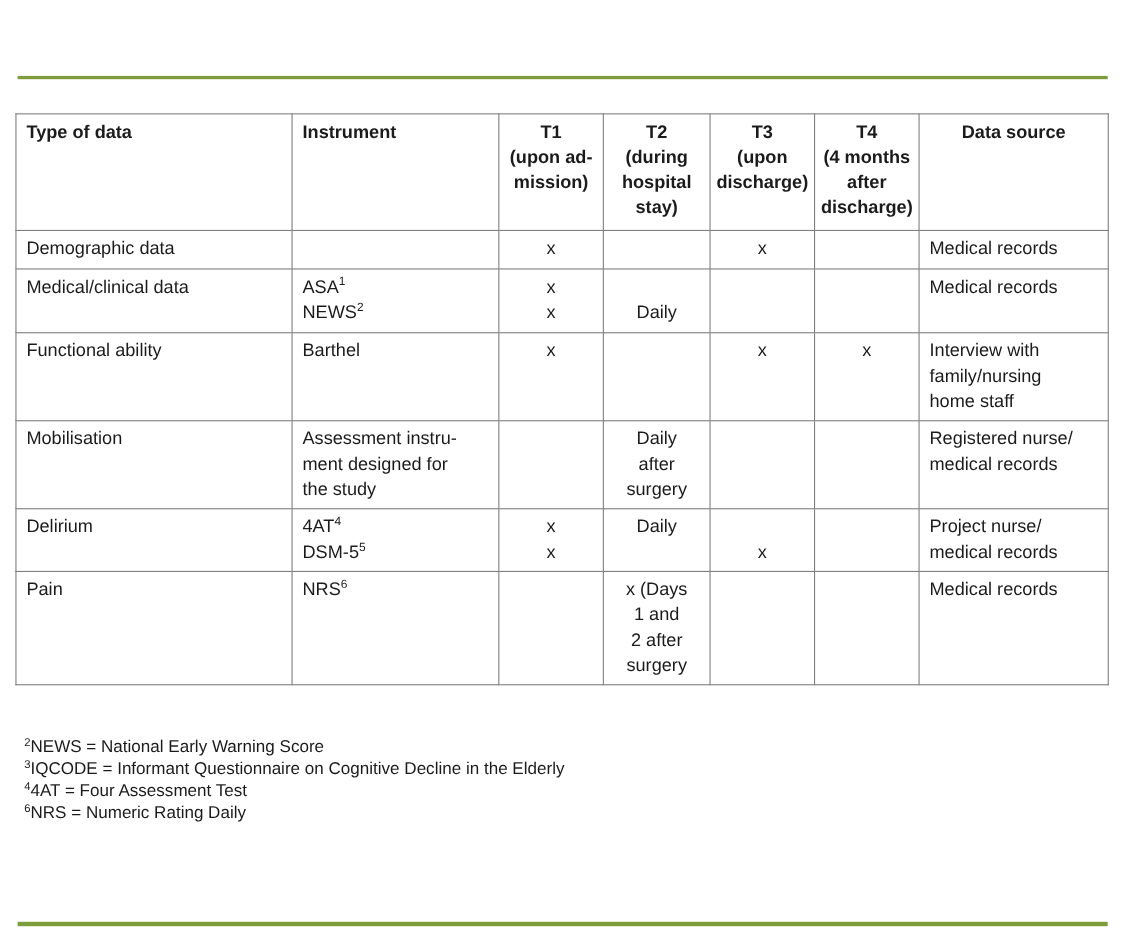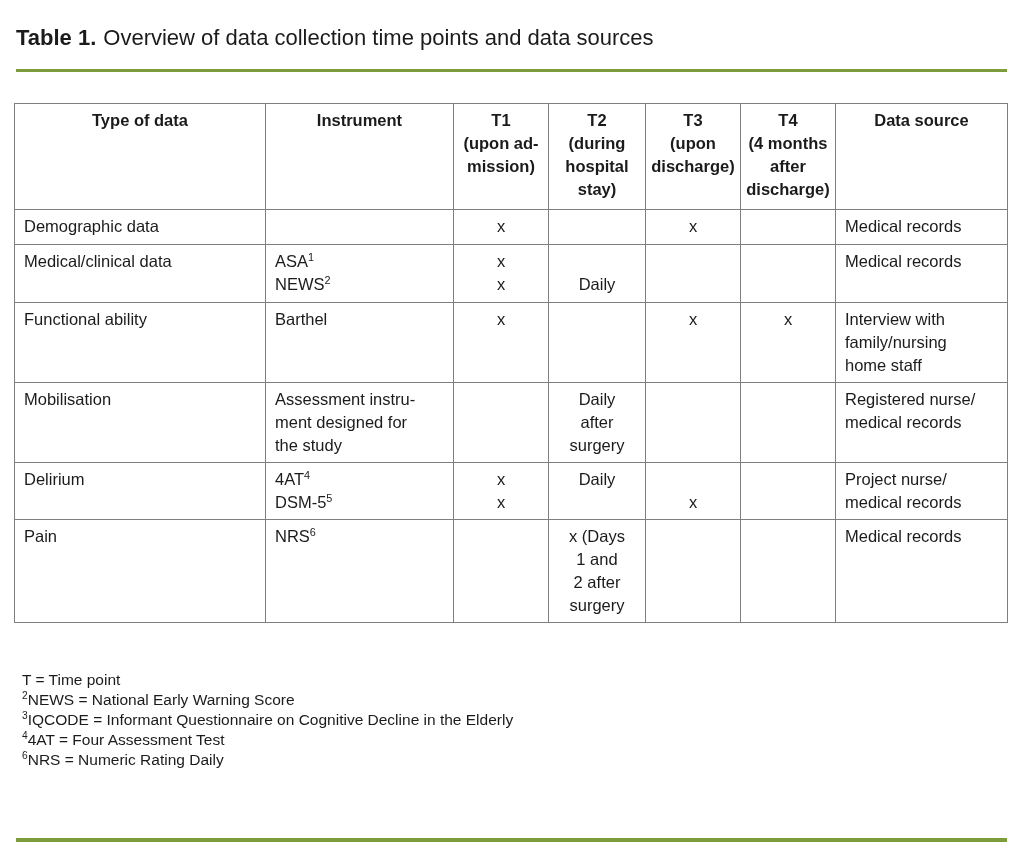--- a/index.html
+++ b/index.html
@@ -42,21 +42,21 @@
     font-size: 16.5px;
     line-height: 23px;
     color: #1b1b1b;
   }
   .data-table th, .data-table td {
     border: 1px solid #7f7f7f;
     vertical-align: top;
     padding: 5px 9px;
     overflow: hidden;
   }
-  .data-table th { font-weight: bold; text-align: center; }
+  .data-table th { font-weight: bold; text-align: left; }
   .data-table th.c, .data-table td.c { text-align: center; padding: 5px 2px; }
   .pre { white-space: pre-line; }
   sup {
     font-size: 66%;
     line-height: 0;
     vertical-align: super;
   }
   .footnotes {
     position: absolute;
     left: 22px;
@@ -65,23 +65,20 @@
     line-height: 20px;
     color: #1b1b1b;
   }
   .footnote { white-space: nowrap; }
 </style>
 </head>
 <body>
 
 <div class="page">
 
-  <div class="title">
-    <span class="title-label">Table 1.</span><span class="title-text">Overview of data collection time points and data sources</span>
-  </div>
 
   <div class="rule top"></div>
 
   <table class="data-table">
     <colgroup>
       <col style="width:251px">
         <col style="width:188px">
         <col style="width:95px">
         <col style="width:97px">
         <col style="width:95px">
@@ -188,21 +185,20 @@
 2 after
 surgery</td>
         <td class="c pre"></td>
         <td class="c pre"></td>
         <td class="pre">Medical records</td>
       </tr>
     </tbody>
   </table>
 
   <div class="footnotes">
-    <div class="footnote"><span>T = Time point</span></div>
     <div class="footnote"><sup>2</sup><span>NEWS = National Early Warning Score</span></div>
     <div class="footnote"><sup>3</sup><span>IQCODE = Informant Questionnaire on Cognitive Decline in the Elderly</span></div>
     <div class="footnote"><sup>4</sup><span>4AT = Four Assessment Test</span></div>
     <div class="footnote"><sup>6</sup><span>NRS = Numeric Rating Daily</span></div>
   </div>
 
   <div class="rule bottom"></div>
 
 </div>
 

